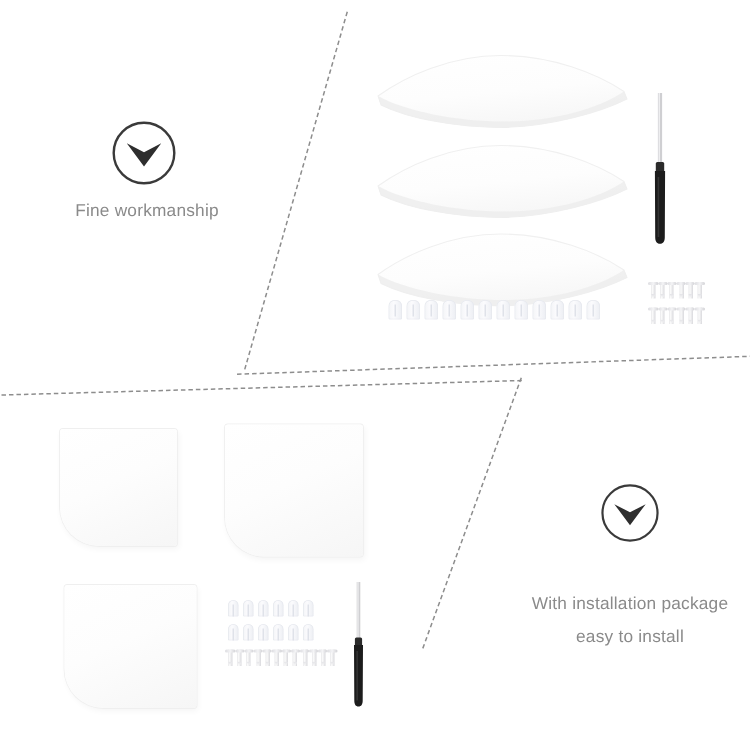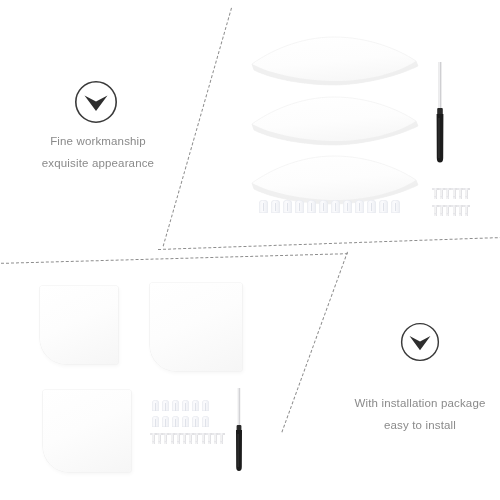--- a/index.html
+++ b/index.html
@@ -142,21 +142,20 @@
   <div class="divider" style="left:348px; top:252px; width:192px; transform:rotate(110deg);"></div>
 
   <div class="feature-badge" style="left:74px; top:80px;">
     <svg width="44" height="44" viewBox="0 0 44 44">
       <circle cx="22" cy="22" r="20.2" fill="none" stroke="#3a3a3a" stroke-width="1.6"></circle>
       <path d="M10.5 15.5 L22 31 L33.5 15.5 L22 21.5 Z" fill="#2e2e2e"></path>
     </svg>
   </div>
   <div class="feature-text" style="left:0px; top:130px; width:196px;">
     <div>Fine workmanship</div>
-    <div>exquisite appearance</div>
   </div>
 
   <div class="board3d" style="left:248px; top:33px;">
     <svg width="174" height="64" viewBox="0 0 174 64">
       <defs>
         <linearGradient id="topface1" x1="0" y1="0" x2="0.35" y2="1">
           <stop offset="0%" stop-color="#ffffff"></stop>
           <stop offset="60%" stop-color="#fdfdfd"></stop>
           <stop offset="100%" stop-color="#f7f7f7"></stop>
         </linearGradient>

